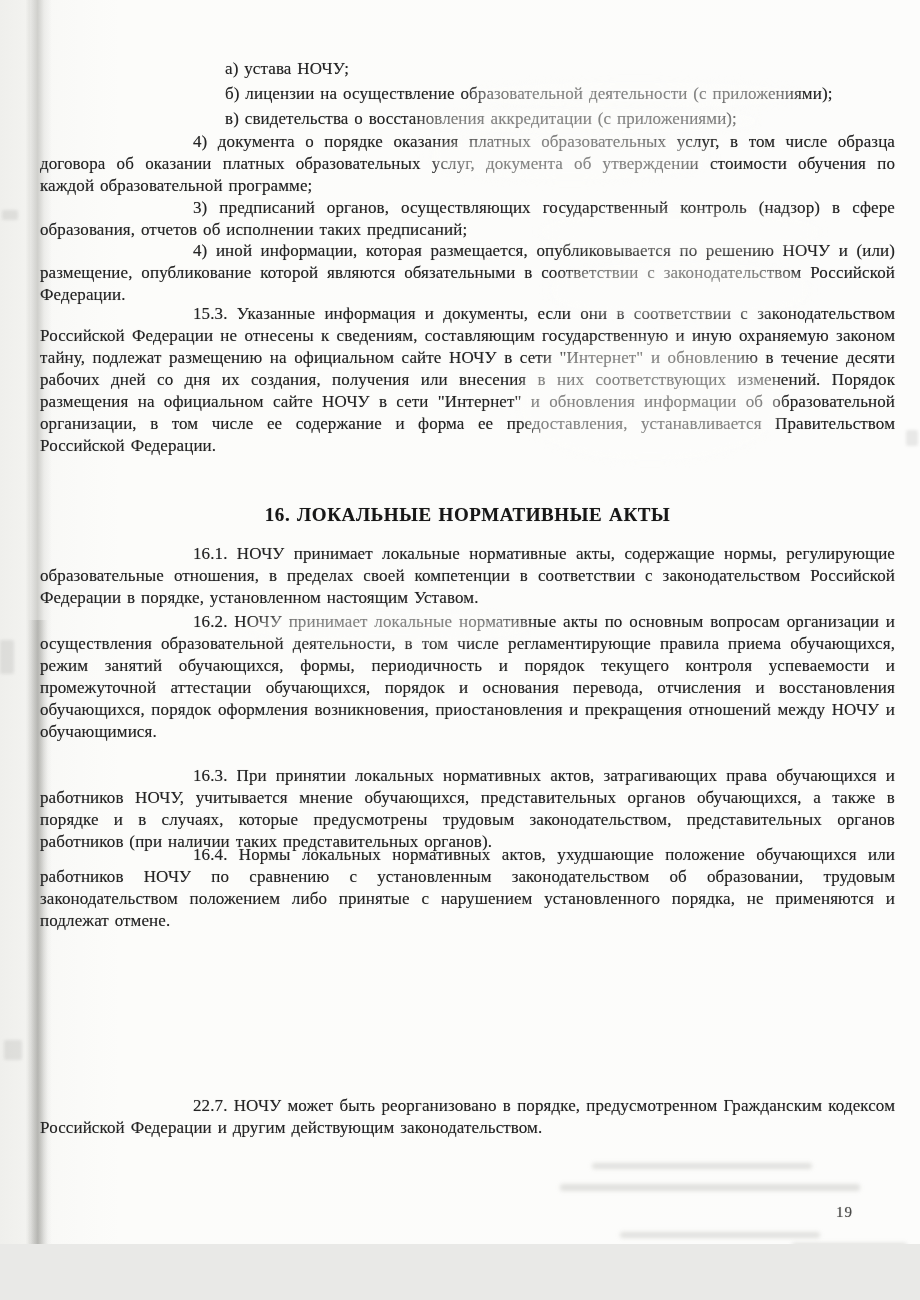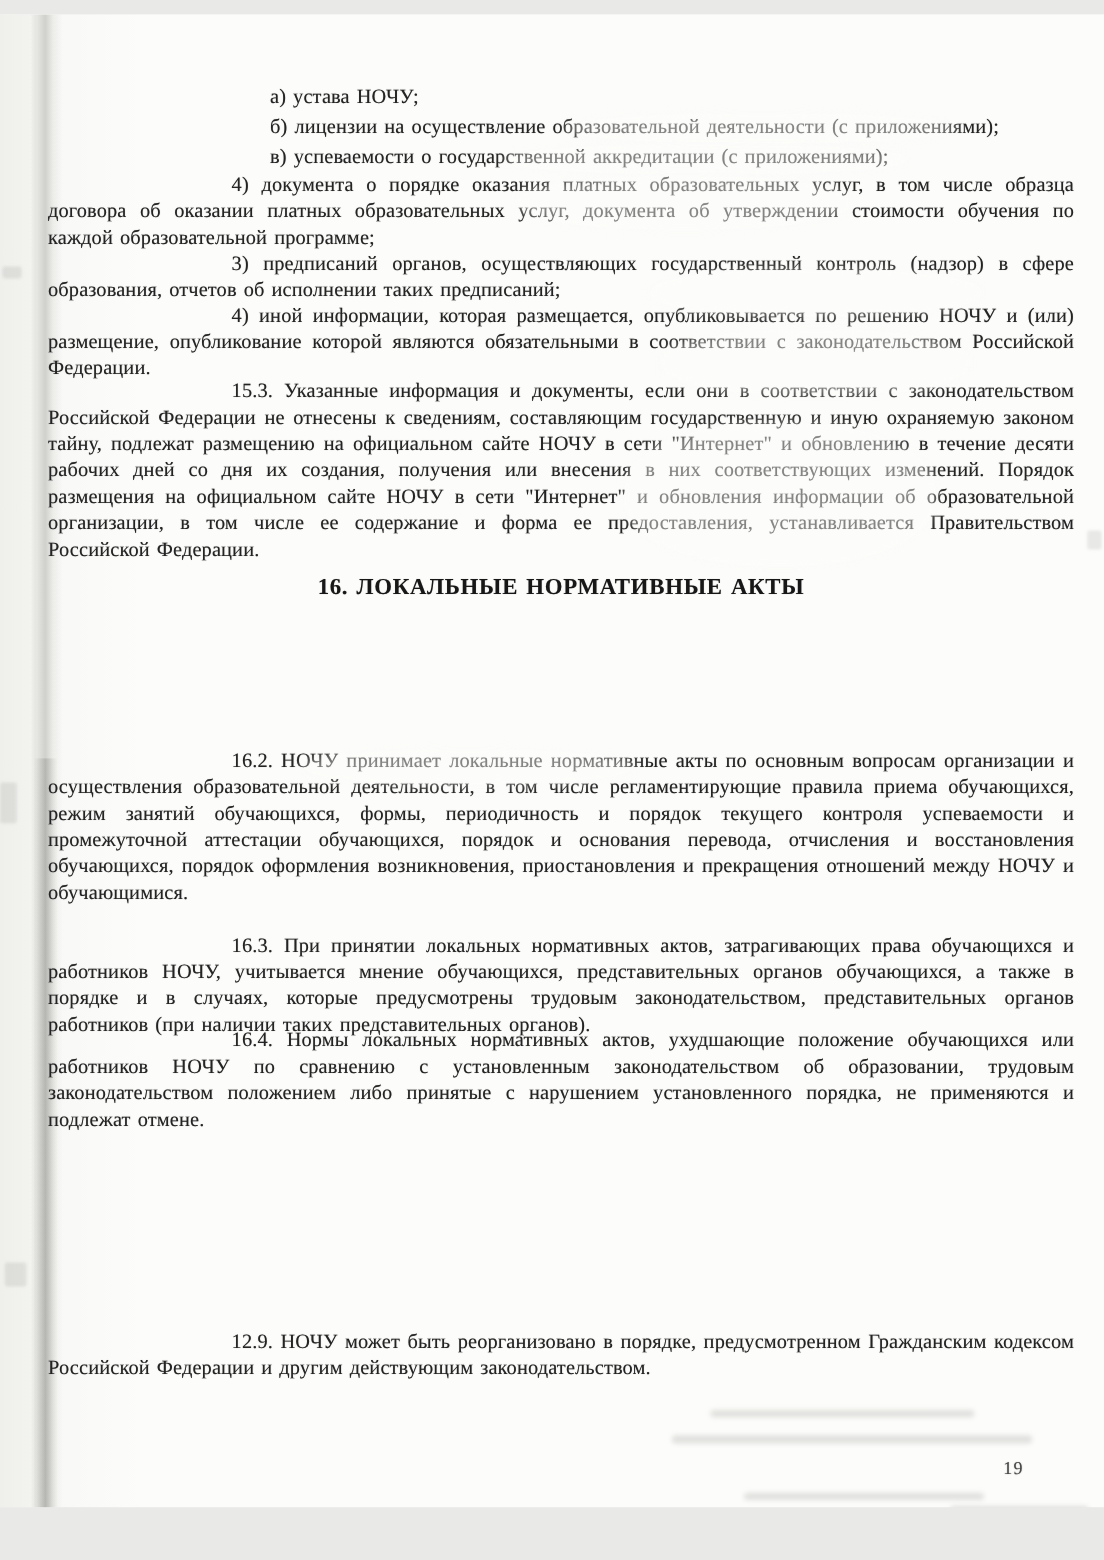--- a/index.html
+++ b/index.html
@@ -1,17 +1,17 @@
 <!DOCTYPE html>
 <html lang="ru"><head>
 <meta charset="utf-8">
 <style>
   html,body{margin:0;padding:0;background:#e9e9e7;}
   .scan-page{
-    position:relative;width:920px;height:1244px;margin:12px auto;
+    position:relative;width:920px;height:1244px;margin:0 auto;
     background:linear-gradient(to right,#f6f6f4 0px,#fcfcfa 120px,#fcfcfb 100%);
     overflow:hidden;
     font-family:"Liberation Serif","DejaVu Serif",serif;
     color:#242424;
     text-shadow:0 0 0.7px rgba(70,70,70,0.55);
     text-decoration:underline;
   }
   
   .block{position:absolute;left:40px;width:855px;font-size:17px;line-height:22px;text-align:justify;letter-spacing:0.1px;word-spacing:1.5px;}
   .para{text-indent:153px;}
@@ -39,34 +39,35 @@
 
 <div class="scan-page">
 
   <div class="scan-left-strip"></div>
   <div class="fold-shadow"></div>
   <div class="fold-shadow-lower"></div>
 
   <div class="block list-block" style="top:56px">
     <div class="list-line">а) устава НОЧУ;</div>
     <div class="list-line">б) лицензии на осуществление образовательной деятельности (с приложениями);</div>
-    <div class="list-line">в) успеваемости о государственной аккредитации (с приложениями);</div>
+    <div class="list-line">в) свидетельства о восстановления аккредитации (с приложениями);</div>
   </div>
 
   <div class="block para" style="top:131px">4) документа о порядке оказания платных образовательных услуг, в том числе образца договора об оказании платных образовательных услуг, документа об утверждении стоимости обучения по каждой образовательной программе;</div>
   <div class="block para" style="top:197px">3) предписаний органов, осуществляющих государственный контроль (надзор) в сфере образования, отчетов об исполнении таких предписаний;</div>
   <div class="block para" style="top:240px">4) иной информации, которая размещается, опубликовывается по решению НОЧУ и (или) размещение, опубликование которой являются обязательными в соответствии с законодательством Российской Федерации.</div>
   <div class="block para" style="top:303px">15.3. Указанные информация и документы, если они в соответствии с законодательством Российской Федерации не отнесены к сведениям, составляющим государственную и иную охраняемую законом тайну, подлежат размещению на официальном сайте НОЧУ в сети "Интернет" и обновлению в течение десяти рабочих дней со дня их создания, получения или внесения в них соответствующих изменений. Порядок размещения на официальном сайте НОЧУ в сети "Интернет" и обновления информации об образовательной организации, в том числе ее содержание и форма ее предоставления, устанавливается Правительством Российской Федерации.</div>
 
-  <div class="block heading" style="top:466px">16. ЛОКАЛЬНЫЕ НОРМАТИВНЫЕ АКТЫ</div>
+  <div class="block heading" style="top:503px">16. ЛОКАЛЬНЫЕ НОРМАТИВНЫЕ АКТЫ</div>
+  <div class="block para" style="top:543px">16.1. НОЧУ принимает локальные нормативные акты, содержащие нормы, регулирующие образовательные отношения, в пределах своей компетенции в соответствии с законодательством Российской Федерации в порядке, установленном настоящим Уставом.</div>
   <div class="block para" style="top:611px">16.2. НОЧУ принимает локальные нормативные акты по основным вопросам организации и осуществления образовательной деятельности, в том числе регламентирующие правила приема обучающихся, режим занятий обучающихся, формы, периодичность и порядок текущего контроля успеваемости и промежуточной аттестации обучающихся, порядок и основания перевода, отчисления и восстановления обучающихся, порядок оформления возникновения, приостановления и прекращения отношений между НОЧУ и обучающимися.</div>
   <div class="block para" style="top:765px">16.3. При принятии локальных нормативных актов, затрагивающих права обучающихся и работников НОЧУ, учитывается мнение обучающихся, представительных органов обучающихся, а также в порядке и в случаях, которые предусмотрены трудовым законодательством, представительных органов работников (при наличии таких представительных органов).</div>
   <div class="block para" style="top:844px">16.4. Нормы локальных нормативных актов, ухудшающие положение обучающихся или работников НОЧУ по сравнению с установленным законодательством об образовании, трудовым законодательством положением либо принятые с нарушением установленного порядка, не применяются и подлежат отмене.</div>
 
-  <div class="block para" style="top:1095px">12.9. НОЧУ может быть реорганизовано в порядке, предусмотренном Гражданским кодексом Российской Федерации и другим действующим законодательством.</div>
+  <div class="block para" style="top:1095px">22.7. НОЧУ может быть реорганизовано в порядке, предусмотренном Гражданским кодексом Российской Федерации и другим действующим законодательством.</div>
 
   <div class="pageno">19</div>
 
   <div class="fade-patch" style="left:470px;top:82px;width:330px;height:26px"></div>
   <div class="fade-patch" style="left:420px;top:108px;width:340px;height:26px"></div>
   <div class="fade-patch" style="left:430px;top:134px;width:280px;height:46px"></div>
   <div class="fade-patch" style="left:540px;top:212px;width:280px;height:40px"></div>
   <div class="fade-patch" style="left:550px;top:262px;width:260px;height:56px"></div>
   <div class="fade-patch" style="left:520px;top:340px;width:260px;height:120px"></div>
   <div class="fade-patch" style="left:250px;top:612px;width:280px;height:30px"></div>

